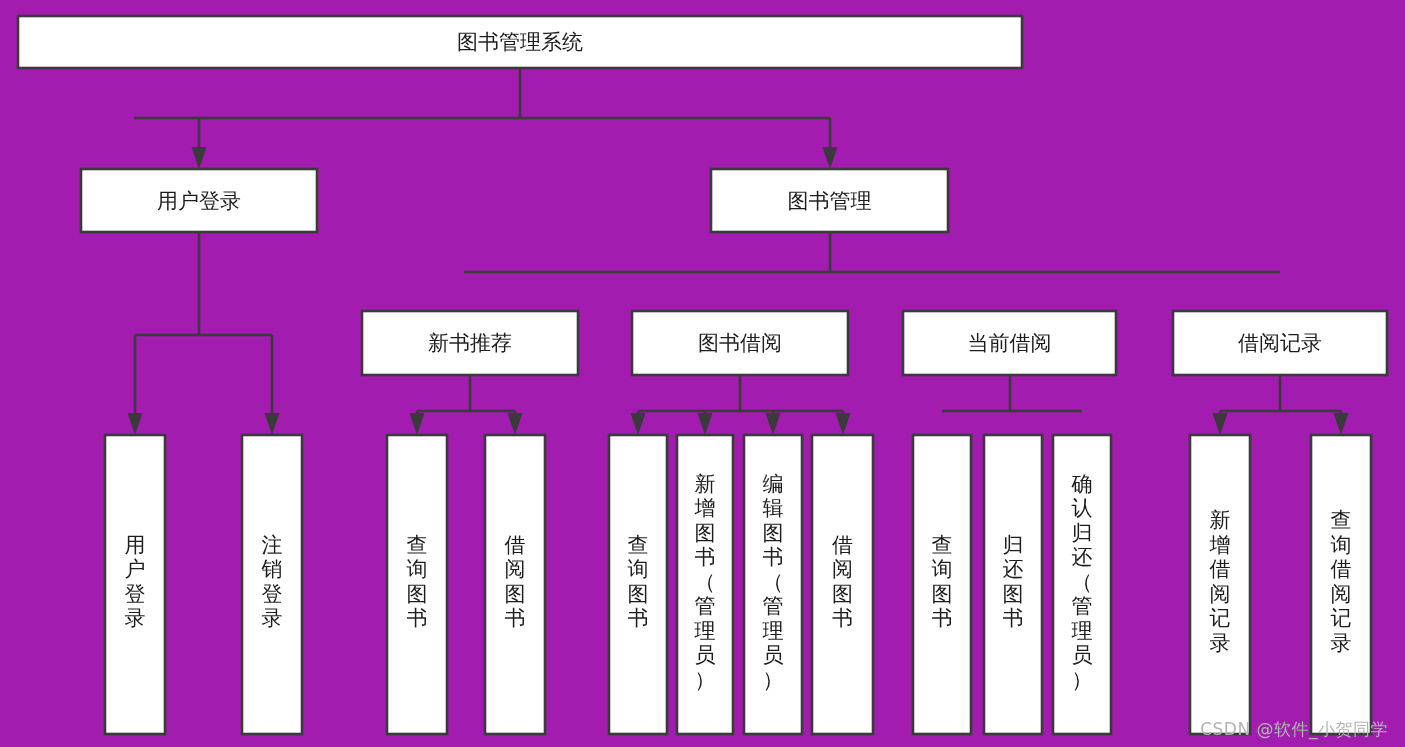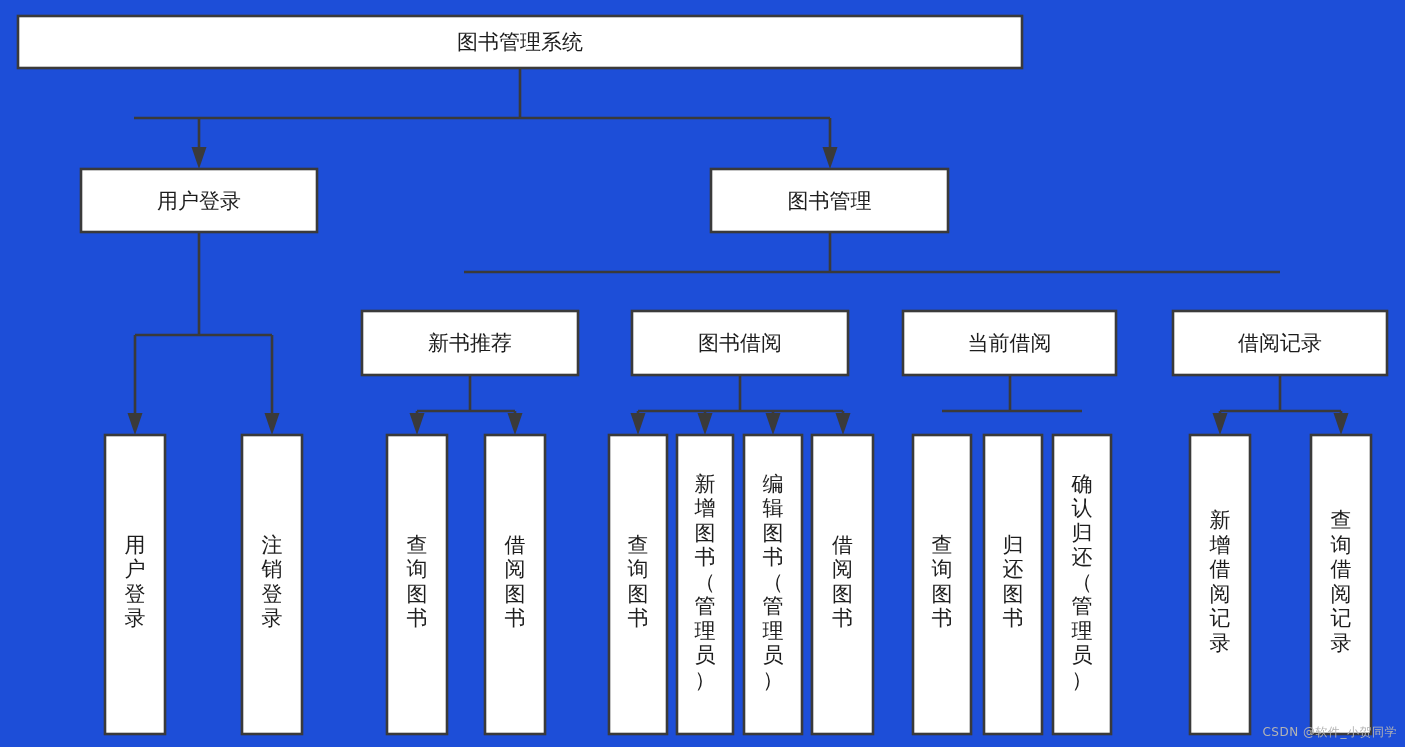--- a/index.html
+++ b/index.html
@@ -10,21 +10,21 @@
   body {
     width: 1405px;
     height: 747px;
     overflow: hidden;
     font-family: "DejaVu Sans", "Liberation Sans", sans-serif;
   }
   #diagram-root {
     position: relative;
     width: 1405px;
     height: 747px;
-    background: #1d4ed8;
+    background: #a21caf;
   }
   svg#flow-svg {
     position: absolute;
     left: 0;
     top: 0;
     width: 1405px;
     height: 747px;
     display: block;
   }
   .node-box {
@@ -50,24 +50,24 @@
     dominant-baseline: middle;
   }
   .node-label-v {
     font-family: "DejaVu Sans", "Liberation Sans", sans-serif;
     font-size: 21px;
     fill: #1d1d1d;
     text-anchor: middle;
   }
   .watermark {
     position: absolute;
-    right: 8px;
+    right: 17px;
     bottom: 6px;
     font-family: "DejaVu Sans", "Liberation Sans", sans-serif;
-    font-size: 12px;
+    font-size: 17px;
     color: #b4b4b4;
     letter-spacing: 0.5px;
     white-space: nowrap;
     user-select: none;
   }
 </style>
 </head>
 <body>
 
 <div id="diagram-root">

